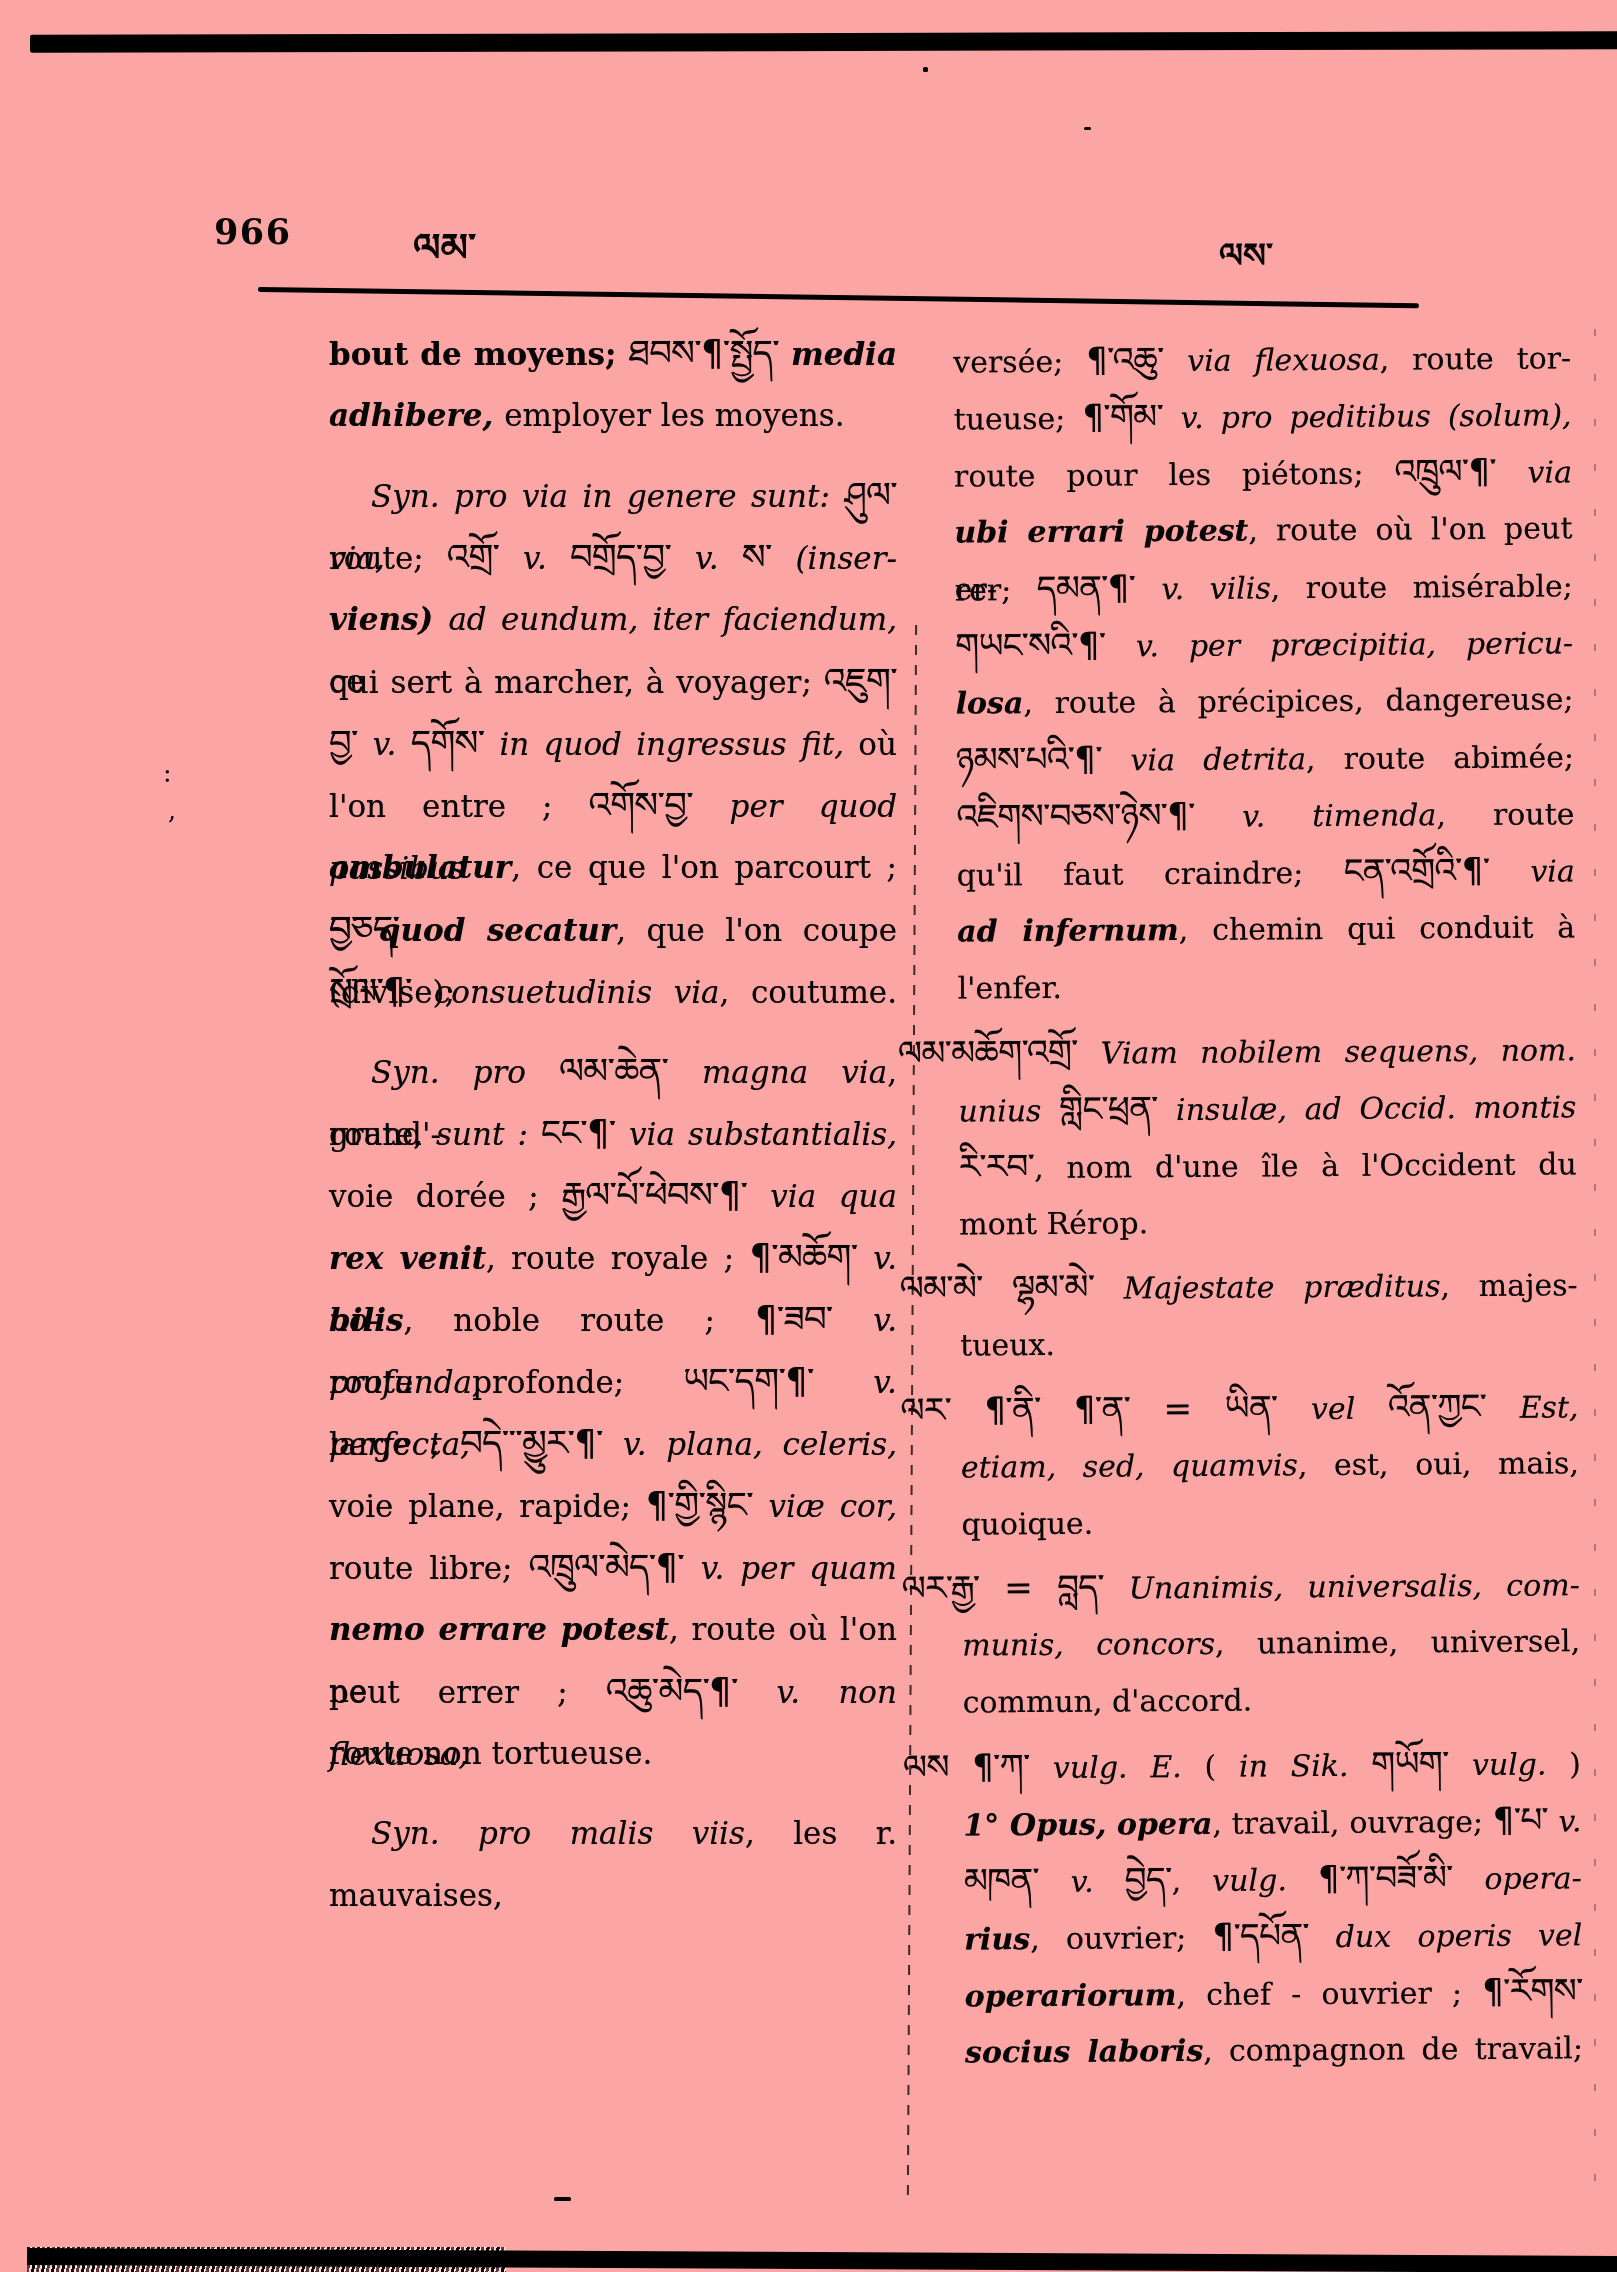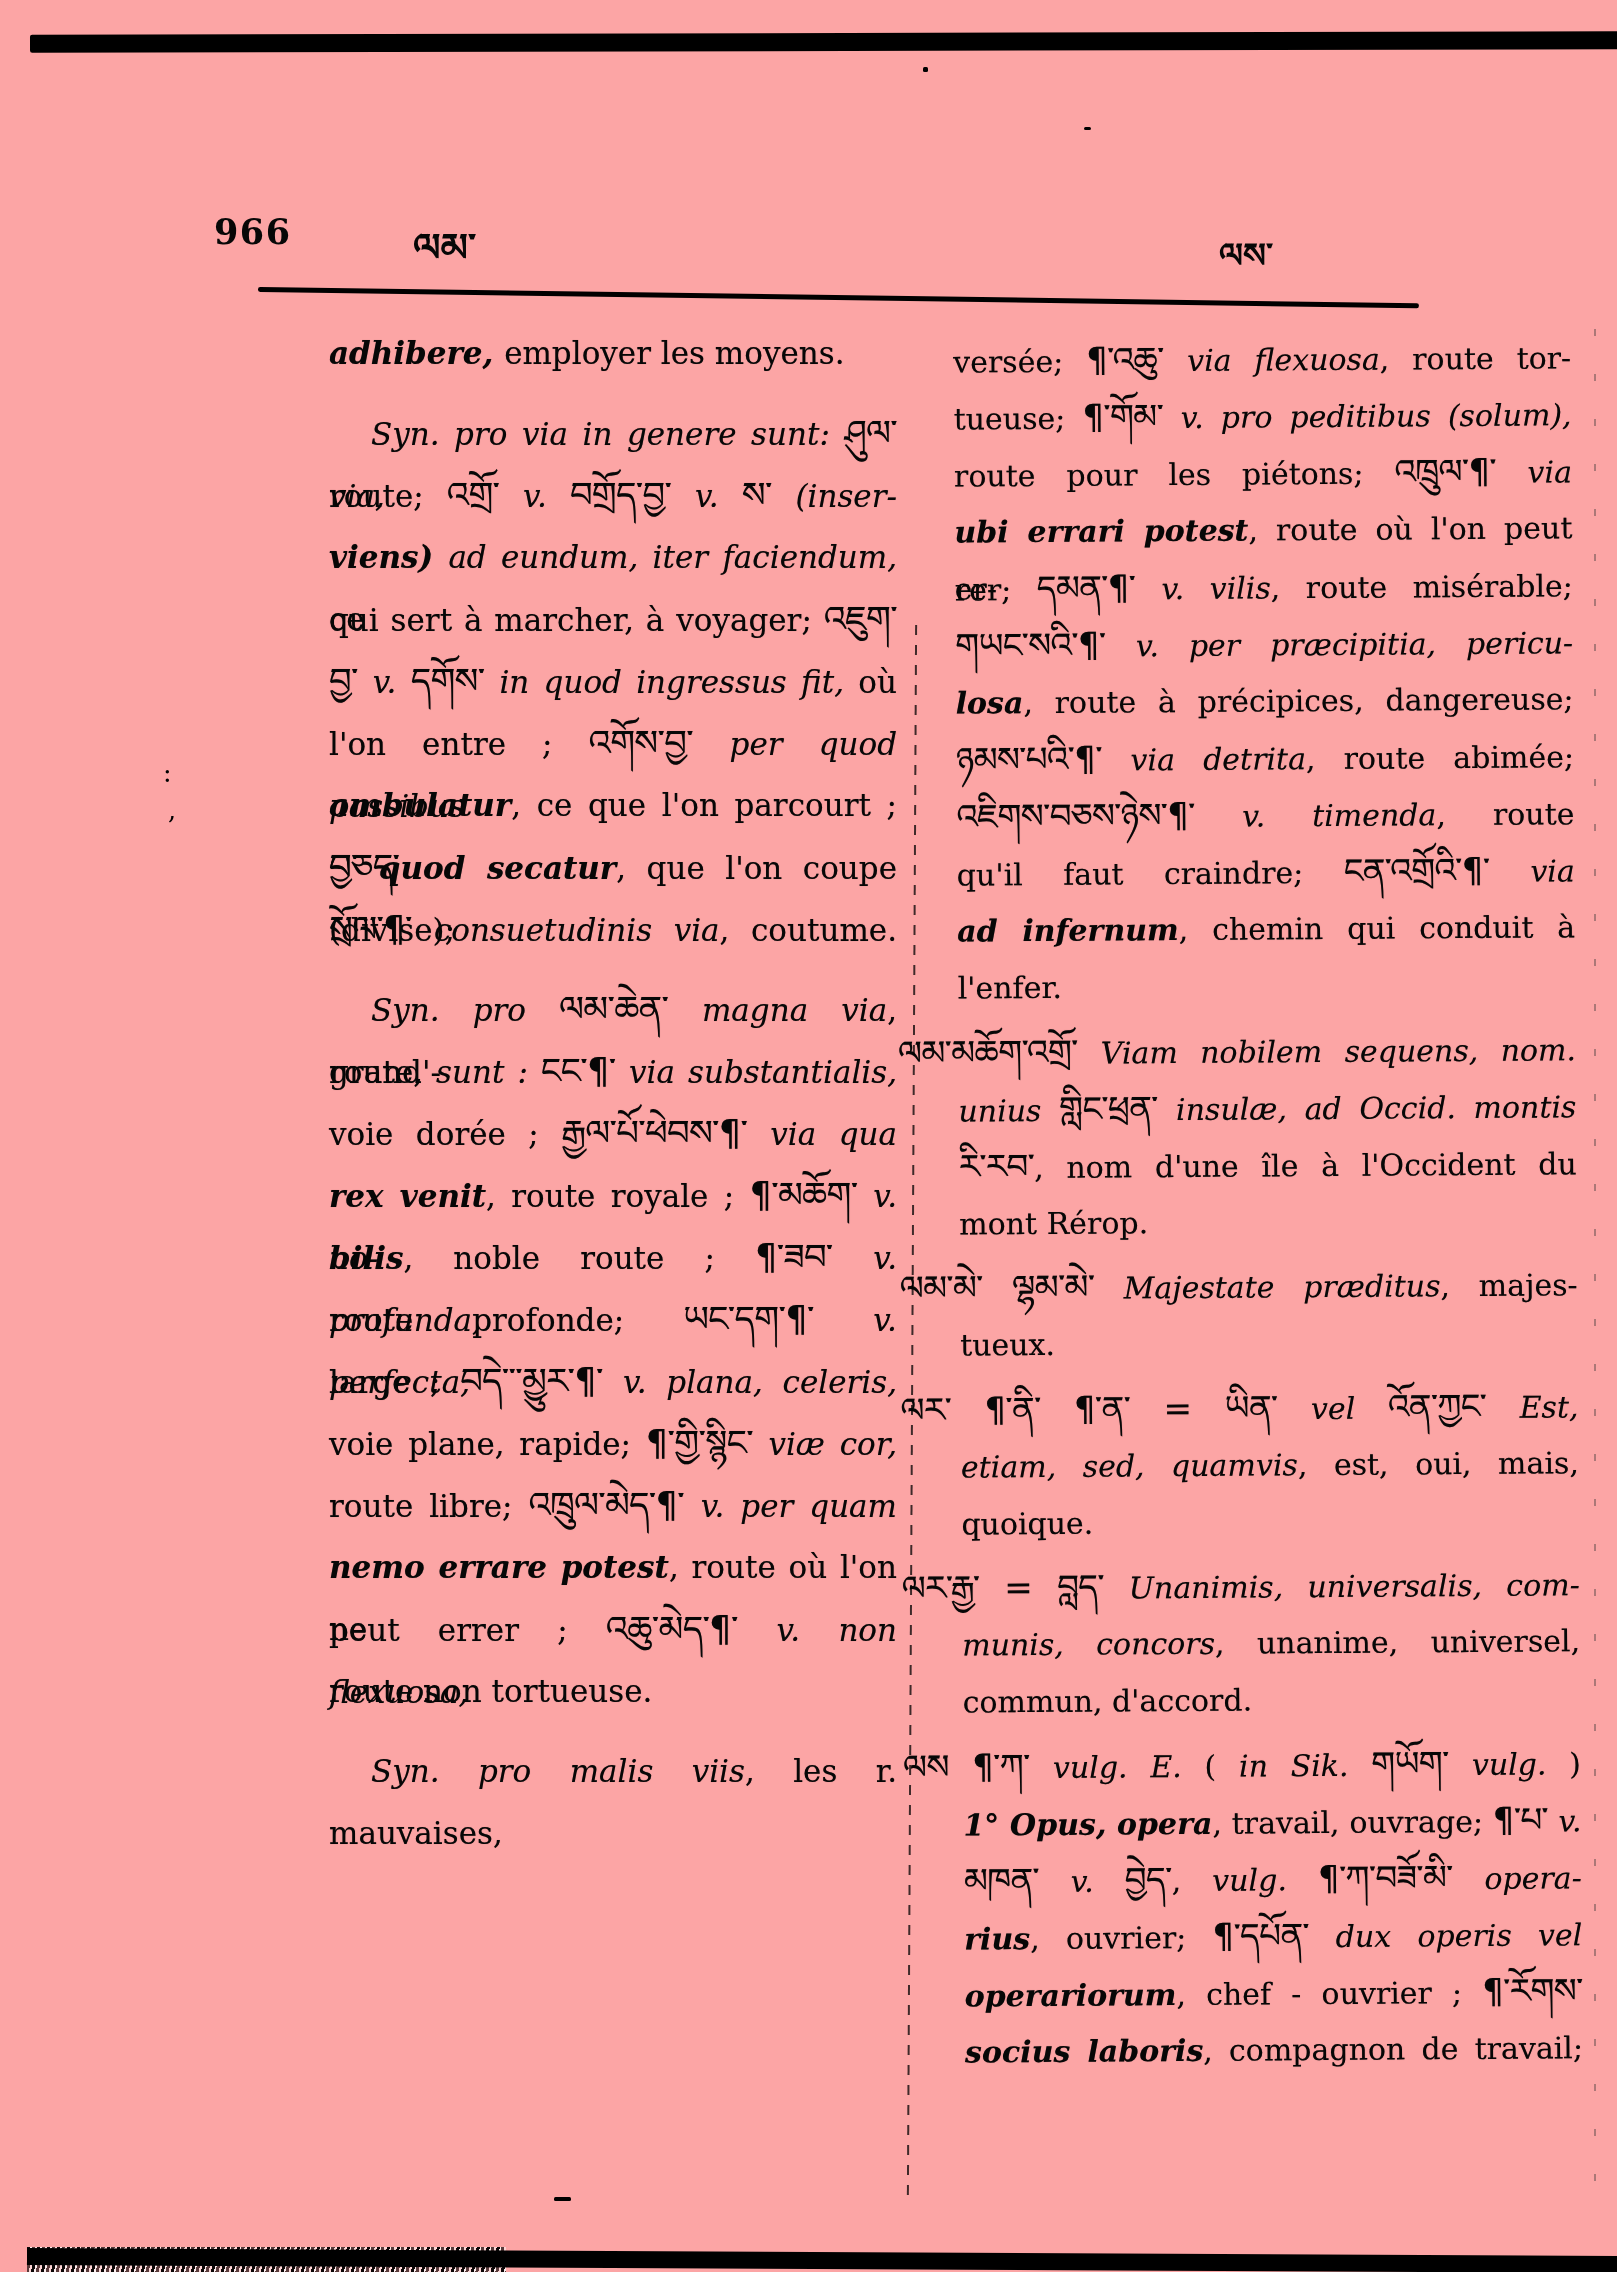--- a/index.html
+++ b/index.html
@@ -52,20 +52,21 @@
 <div class="page">
 
   <div class="top-bar"></div>
 
   <div class="pageno">966</div>
   <div class="hdr-tib-c tibfont">ལམ་</div>
   <div class="hdr-tib-r tibfont">ལས་</div>
   <div class="hdr-rule"></div>
 
   <div class="col col-left" id="col-left">
+      <div class="line"><span class="bf">bout de moyens; </span><span class="tib">ཐབས་¶་སྤྱོད་ </span><span class="bi">media</span></div>
       <div class="line short"><span class="bi">adhibere, </span><span class="rm">employer les moyens.</span></div>
       <div class="line p"><span class="it">Syn. pro via in genere sunt: </span><span class="tib">ཤུལ་ </span><span class="it">via,</span></div>
       <div class="line"><span class="rm">route; </span><span class="tib">འགྲོ་ </span><span class="it">v. </span><span class="tib">བགྲོད་བྱ་ </span><span class="it">v. </span><span class="tib">ས་ </span><span class="it">(inser-</span></div>
       <div class="line"><span class="bi">viens) </span><span class="it">ad eundum, iter faciendum, </span><span class="rm">ce</span></div>
       <div class="line"><span class="rm">qui sert à marcher, à voyager; </span><span class="tib">འཇུག་</span></div>
       <div class="line"><span class="tib">བྱ་ </span><span class="it">v. </span><span class="tib">དགོས་ </span><span class="it">in quod ingressus fit, </span><span class="rm">où</span></div>
       <div class="line"><span class="rm">l'on entre ; </span><span class="tib">འགོས་བྱ་ </span><span class="it">per quod passibus</span></div>
       <div class="line"><span class="bi">ambulatur</span><span class="rm">, ce que l'on parcourt ; </span><span class="tib">བཅད་</span></div>
       <div class="line"><span class="tib">བྱ་ </span><span class="bi">quod secatur</span><span class="rm">, que l'on coupe (divise);</span></div>
       <div class="line"><span class="tib">སྲོལ་¶་ </span><span class="it">consuetudinis via</span><span class="rm">, coutume.</span></div>

